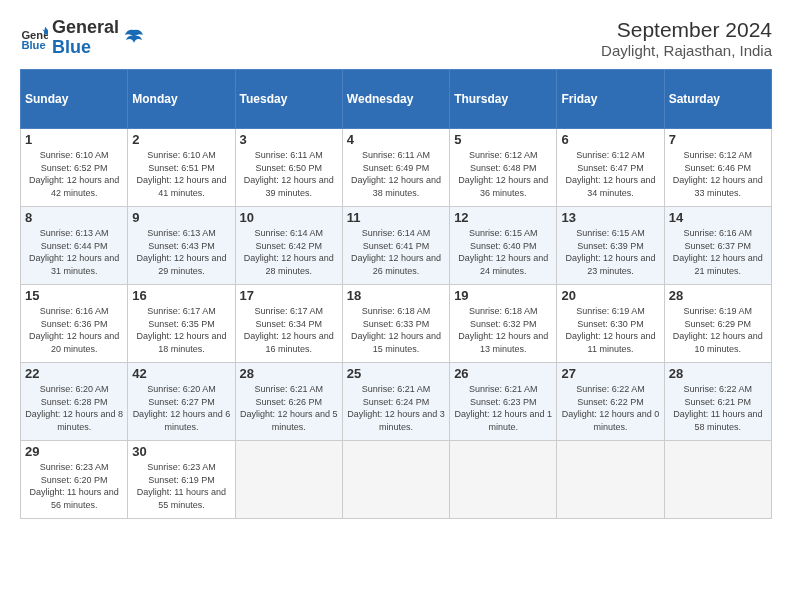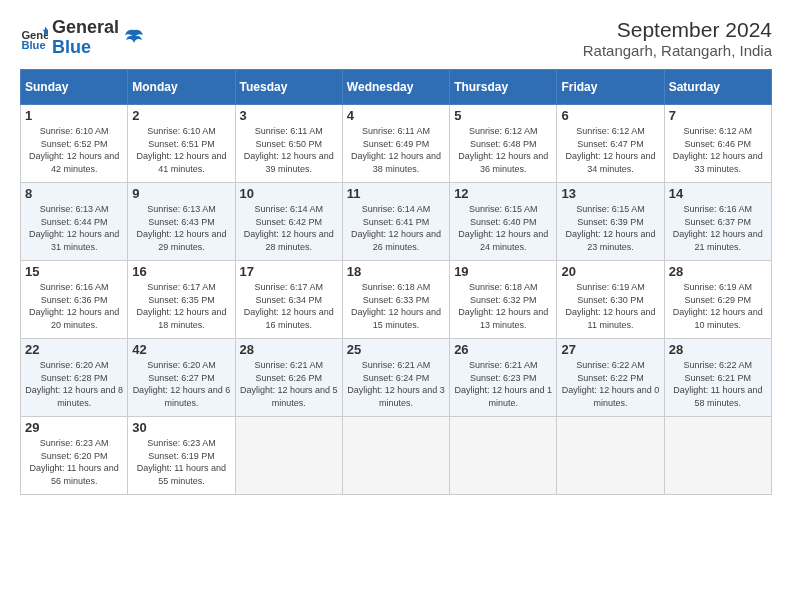--- a/index.html
+++ b/index.html
@@ -46,21 +46,21 @@
     table {
       width: 100%;
       border-collapse: collapse;
       table-layout: fixed;
     }
     th {
       background: #2f6db5;
       color: #fff;
       font-size: 12px;
       font-weight: bold;
-      padding: 10px 4px;
+      padding: 22px 4px;
       text-align: left;
       border: 1px solid #4a80c0;
     }
     td {
       border: 1px solid #ccc;
       vertical-align: top;
       padding: 3px 4px;
       font-size: 9.5px;
       color: #333;
       height: 78px;
@@ -101,21 +101,21 @@
       <div style="display:flex;flex-direction:column;line-height:1.1;">
         <span style="font-size:18px;font-weight:bold;color:#333;">General</span>
         <span style="font-size:18px;font-weight:bold;color:#1a6bb5;">Blue</span>
       </div>
       <svg width="22" height="22" viewBox="0 0 22 22">
         <path d="M11 3 Q18 2 20 8 Q16 6 12 9 Q17 8 19 13 Q13 10 11 16 Q9 10 3 13 Q5 8 10 9 Q6 6 2 8 Q4 2 11 3Z" fill="#1a6bb5"></path>
       </svg>
     </div>
     <div class="title-block">
       <div class="month-title">September 2024</div>
-      <div class="subtitle">Ratangarh, Ratangarh, India</div>
+      <div class="subtitle">Daylight, Rajasthan, India</div>
     </div>
   </div>
 
   <table>
     <thead>
       <tr>
       <th>Sunday</th>
           <th>Monday</th>
           <th>Tuesday</th>
           <th>Wednesday</th>

